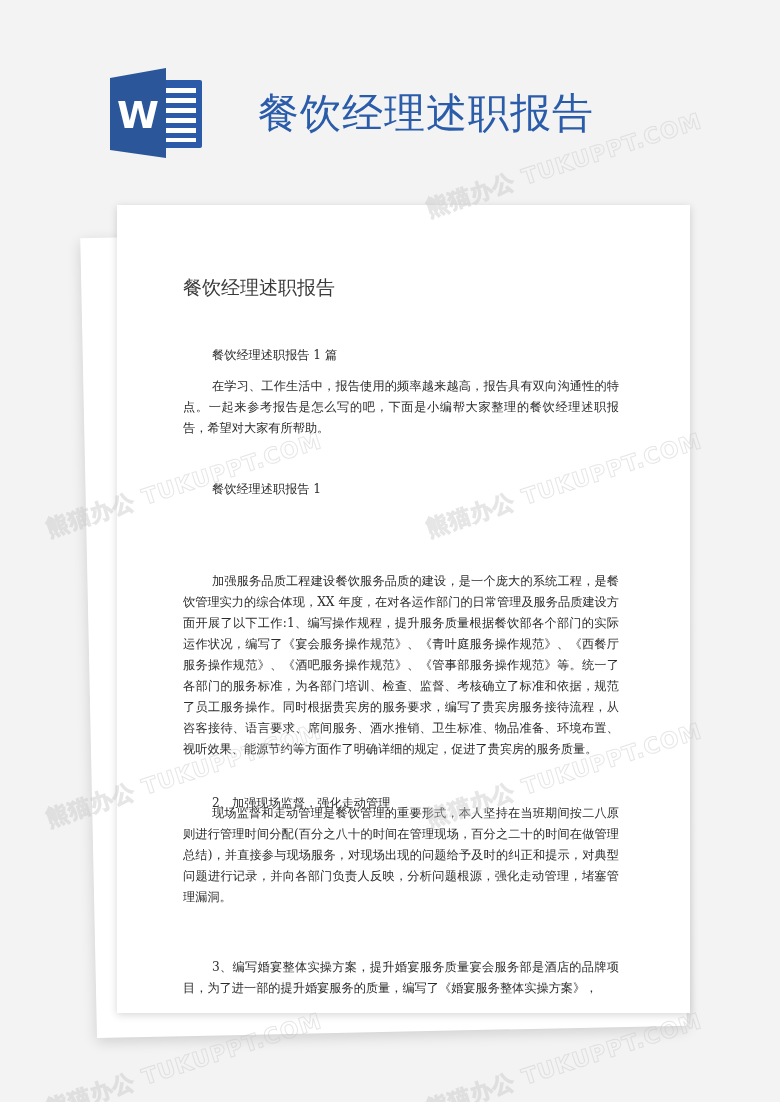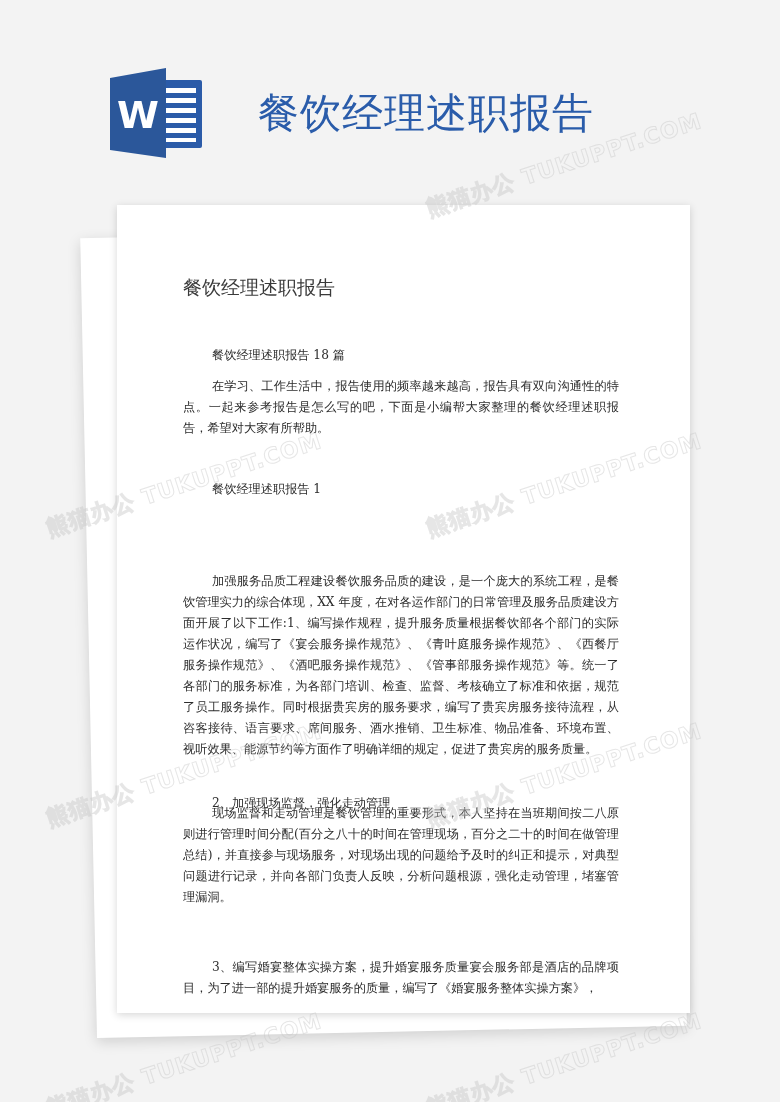--- a/index.html
+++ b/index.html
@@ -62,21 +62,21 @@
     </svg>
   </div>
   <div class="banner-title">餐饮经理述职报告</div>
 </div>
 
 <div class="page-back"></div>
 
 <div class="page">
   <div class="doc-title">餐饮经理述职报告</div>
 
-  <div class="doc-text indent" style="top:140px;">餐饮经理述职报告 18 篇</div>
+  <div class="doc-text indent" style="top:140px;">餐饮经理述职报告 1 篇</div>
   <div class="doc-text indent" style="top:171px;">在学习、工作生活中，报告使用的频率越来越高，报告具有双向沟通性的特点。一起来参考报告是怎么写的吧，下面是小编帮大家整理的餐饮经理述职报告，希望对大家有所帮助。</div>
   <div class="doc-text indent" style="top:274px;">餐饮经理述职报告 1</div>
   <div class="doc-text indent" style="top:366px;">加强服务品质工程建设餐饮服务品质的建设，是一个庞大的系统工程，是餐饮管理实力的综合体现，XX 年度，在对各运作部门的日常管理及服务品质建设方面开展了以下工作:1、编写操作规程，提升服务质量根据餐饮部各个部门的实际运作状况，编写了《宴会服务操作规范》、《青叶庭服务操作规范》、《西餐厅服务操作规范》、《酒吧服务操作规范》、《管事部服务操作规范》等。统一了各部门的服务标准，为各部门培训、检查、监督、考核确立了标准和依据，规范了员工服务操作。同时根据贵宾房的服务要求，编写了贵宾房服务接待流程，从咨客接待、语言要求、席间服务、酒水推销、卫生标准、物品准备、环境布置、视听效果、能源节约等方面作了明确详细的规定，促进了贵宾房的服务质量。</div>
   <div class="doc-text indent" style="top:588px;">2、加强现场监督，强化走动管理</div>
   <div class="doc-text indent" style="top:598px;">现场监督和走动管理是餐饮管理的重要形式，本人坚持在当班期间按二八原则进行管理时间分配(百分之八十的时间在管理现场，百分之二十的时间在做管理总结)，并直接参与现场服务，对现场出现的问题给予及时的纠正和提示，对典型问题进行记录，并向各部门负责人反映，分析问题根源，强化走动管理，堵塞管理漏洞。</div>
   <div class="doc-text indent" style="top:752px;">3、编写婚宴整体实操方案，提升婚宴服务质量宴会服务部是酒店的品牌项目，为了进一部的提升婚宴服务的质量，编写了《婚宴服务整体实操方案》，</div>
 </div>
 
 <div class="watermark" style="left:40px; top:470px;">熊猫办公 TUKUPPT.COM</div>
 <div class="watermark" style="left:420px; top:150px;">熊猫办公 TUKUPPT.COM</div>

